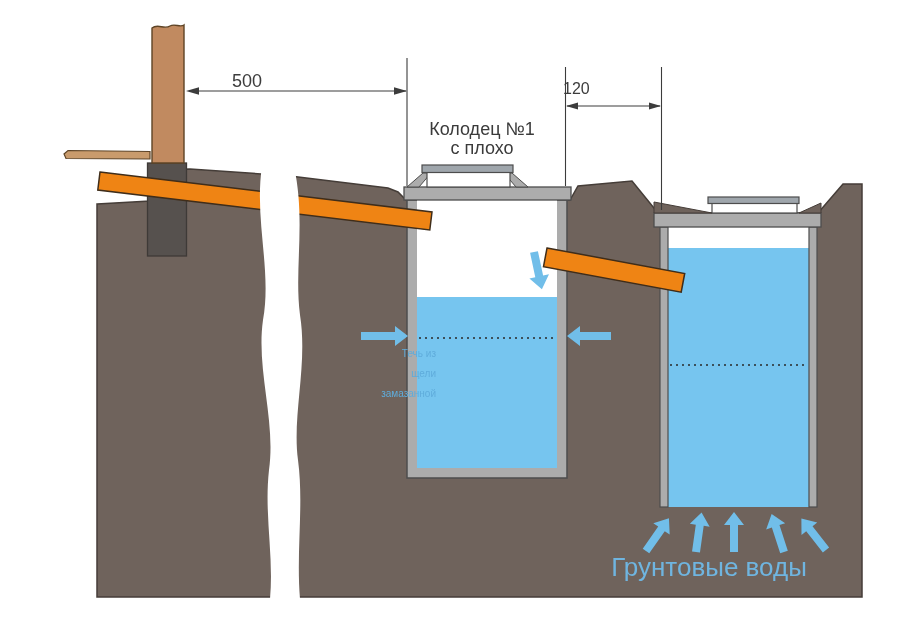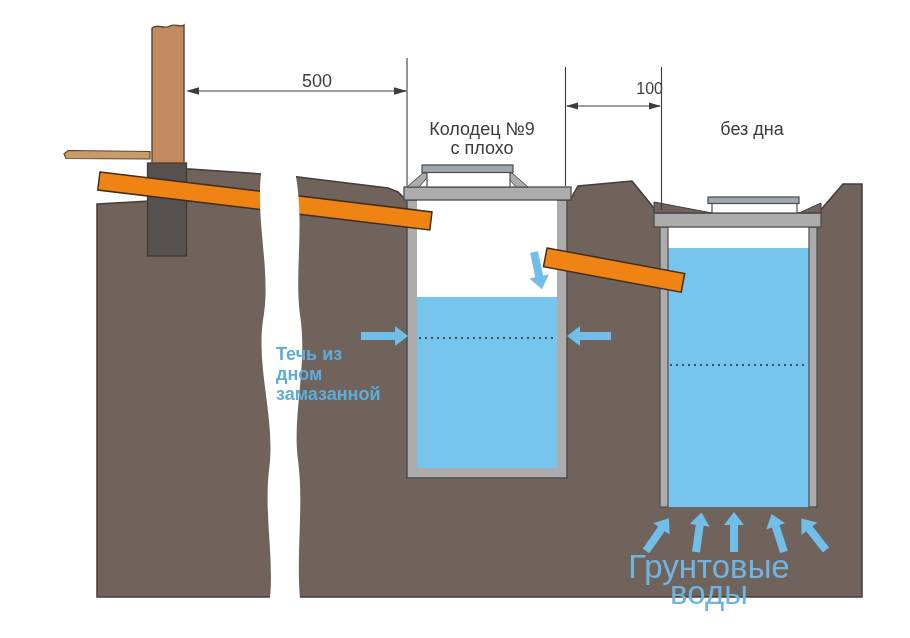--- a/index.html
+++ b/index.html
@@ -2,28 +2,28 @@
 <html><head>
 <meta charset="utf-8">
 <style>
   html,body{margin:0;padding:0;background:#fff;}
   .stage{
     position:relative;width:910px;height:638px;background:#ffffff;overflow:hidden;
     font-family:"Liberation Sans",sans-serif;
   }
   .stage svg{position:absolute;left:0;top:0;}
   .lbl{position:absolute;text-align:center;color:#3b3b3b;}
-  .dim-text{position:absolute;text-align:right;color:#3c3c3c;font-size:18px;}
+  .dim-text{position:absolute;text-align:left;color:#3c3c3c;font-size:18px;}
   .well-title{font-size:18px;line-height:19px;}
   .leak-text{
-    position:absolute;text-align:left;color:#5facdb;font-weight:bold;
-    font-size:18px;line-height:20px;
+    position:absolute;text-align:right;color:#5facdb;font-weight:normal;
+    font-size:10px;line-height:20px;
   }
   .gw-text{
-    position:absolute;text-align:center;color:#6fb5e0;font-size:33px;line-height:26px;
+    position:absolute;text-align:center;color:#6fb5e0;font-size:26px;line-height:26px;
   }
 </style>
 </head>
 <body>
 
 <div class="stage">
 
   <svg width="910" height="638" viewBox="0 0 910 638">
 
     <path d="M97,204 L150,201 L152,170 L190,169 L290,176 L388,188 L398,192 L406,200
@@ -114,31 +114,30 @@
       <g transform="translate(784,552) rotate(-18)">
         <path d="M-4,0 L-4,-27 L-10,-27 L0,-40 L10,-27 L4,-27 L4,0 Z"></path>
       </g>
       <g transform="translate(826,550) rotate(-38)">
         <path d="M-4,0 L-4,-27 L-10,-27 L0,-40 L10,-27 L4,-27 L4,0 Z"></path>
       </g>
     </g>
   </svg>
 
   <div class="dim-text" style="left:232px;top:71px;width:100px;">500</div>
-  <div class="dim-text" style="left:563px;top:80px;width:100px;font-size:16px;">100</div>
+  <div class="dim-text" style="left:563px;top:80px;width:100px;font-size:16px;">120</div>
 
   <div class="lbl well-title" style="left:402px;top:120px;width:160px;">
-    <div>Колодец №9</div>
+    <div>Колодец №1</div>
     <div>с плохо</div>
   </div>
   <div class="lbl well-title" style="left:672px;top:120px;width:160px;">
-    <div>без дна</div>
   </div>
 
   <div class="leak-text" style="left:276px;top:344px;width:160px;">
     <div>Течь из</div>
-    <div>дном</div>
+    <div>щели</div>
     <div>замазанной</div>
   </div>
 
   <div class="gw-text" style="left:596px;top:554px;width:226px;">Грунтовые воды</div>
 
 </div>
 
 </body></html>

